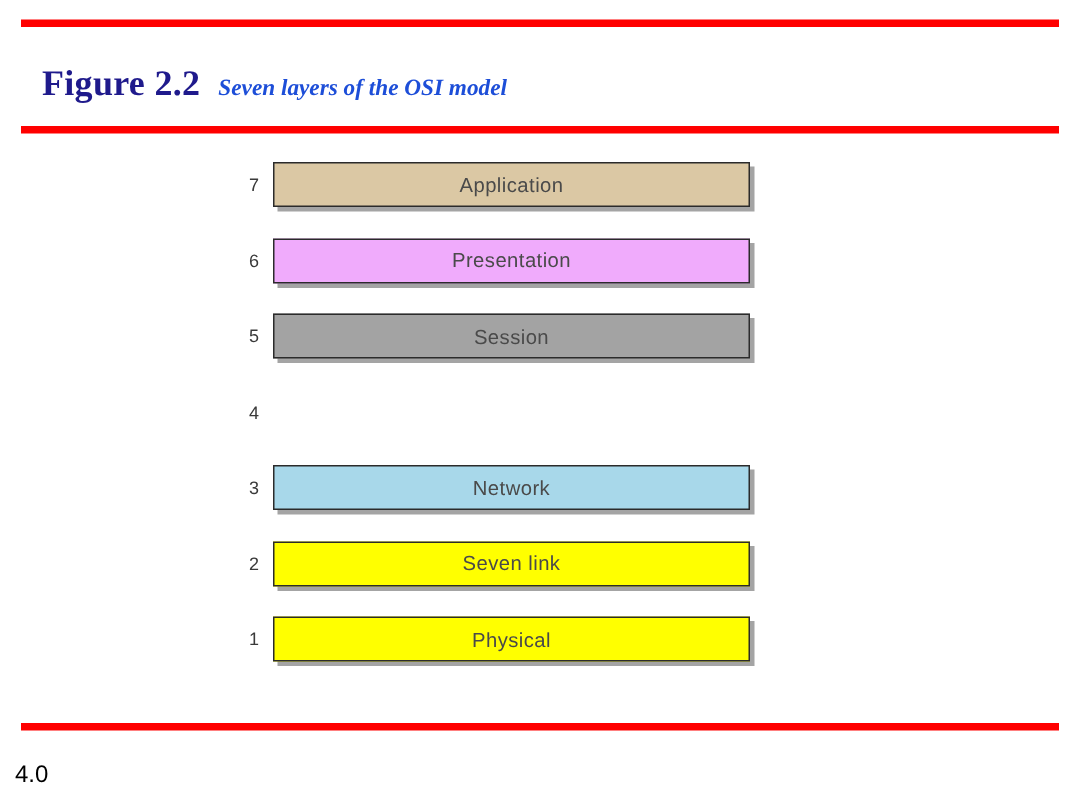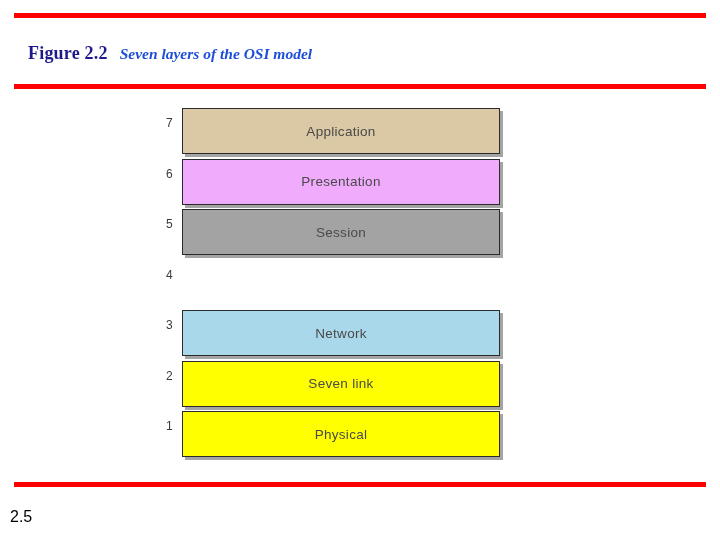--- a/index.html
+++ b/index.html
@@ -33,21 +33,21 @@
     left: 28px;
     top: 43px;
     display: flex;
     align-items: baseline;
     white-space: nowrap;
   }
   .fig-label {
     color: #1f1a8c;
     font-family: "Liberation Serif", serif;
     font-weight: bold;
-    font-size: 18px;
+    font-size: 24px;
     letter-spacing: 0.2px;
   }
   .fig-caption {
     color: #1d4ed8;
     font-family: "Liberation Serif", serif;
     font-weight: bold;
     font-style: italic;
     font-size: 15.5px;
     margin-left: 12px;
   }
@@ -84,21 +84,21 @@
     text-align: left;
     font-family: "Liberation Sans", sans-serif;
     font-size: 12px;
     color: #3a3a3a;
   }
   .layer-bar {
     position: absolute;
     left: 22px;
     top: 0;
     width: 318px;
-    height: 46px;
+    height: 30px;
     border: 1px solid #2b2b2b;
     box-sizing: border-box;
     display: flex;
     align-items: center;
     justify-content: center;
     box-shadow: 3px 3px 0 rgba(90,90,90,0.55);
   }
   .layer-name {
     font-family: "Liberation Sans", sans-serif;
     font-size: 13.5px;
@@ -155,13 +155,13 @@
     <div class="layer-row" style="top: 303px;">
       <div class="layer-number">1</div>
       <div class="layer-bar" style="background: rgb(255, 255, 0);">
         <span class="layer-name">Physical</span>
       </div>
     </div>
   </div>
 
 <div class="rule" id="rule-bottom"></div>
 
-<div class="page-num">2.5</div>
+<div class="page-num">4.0</div>
 
 </body></html>

